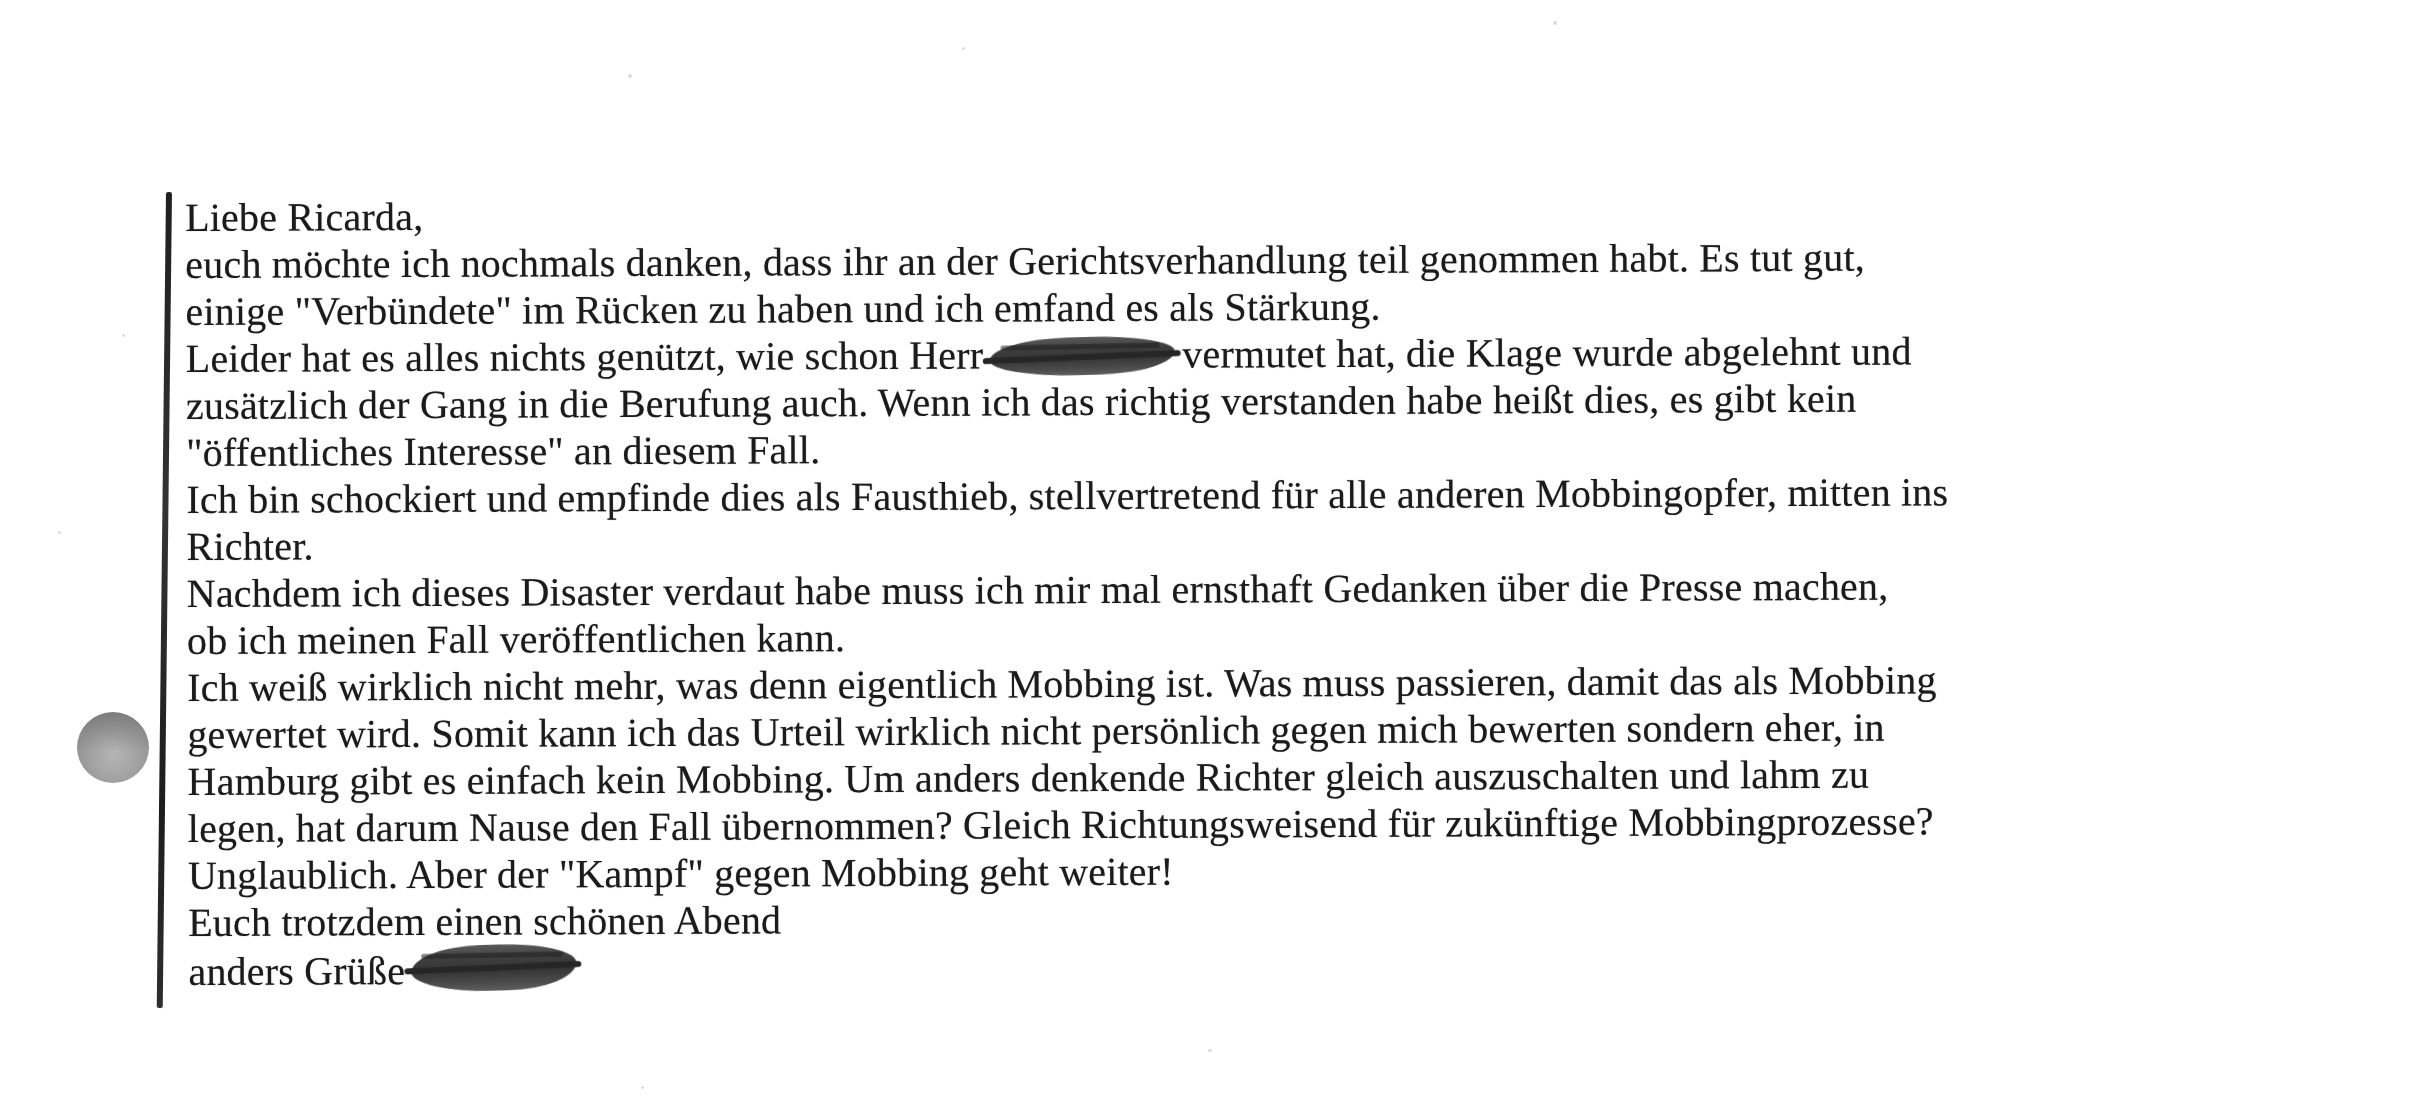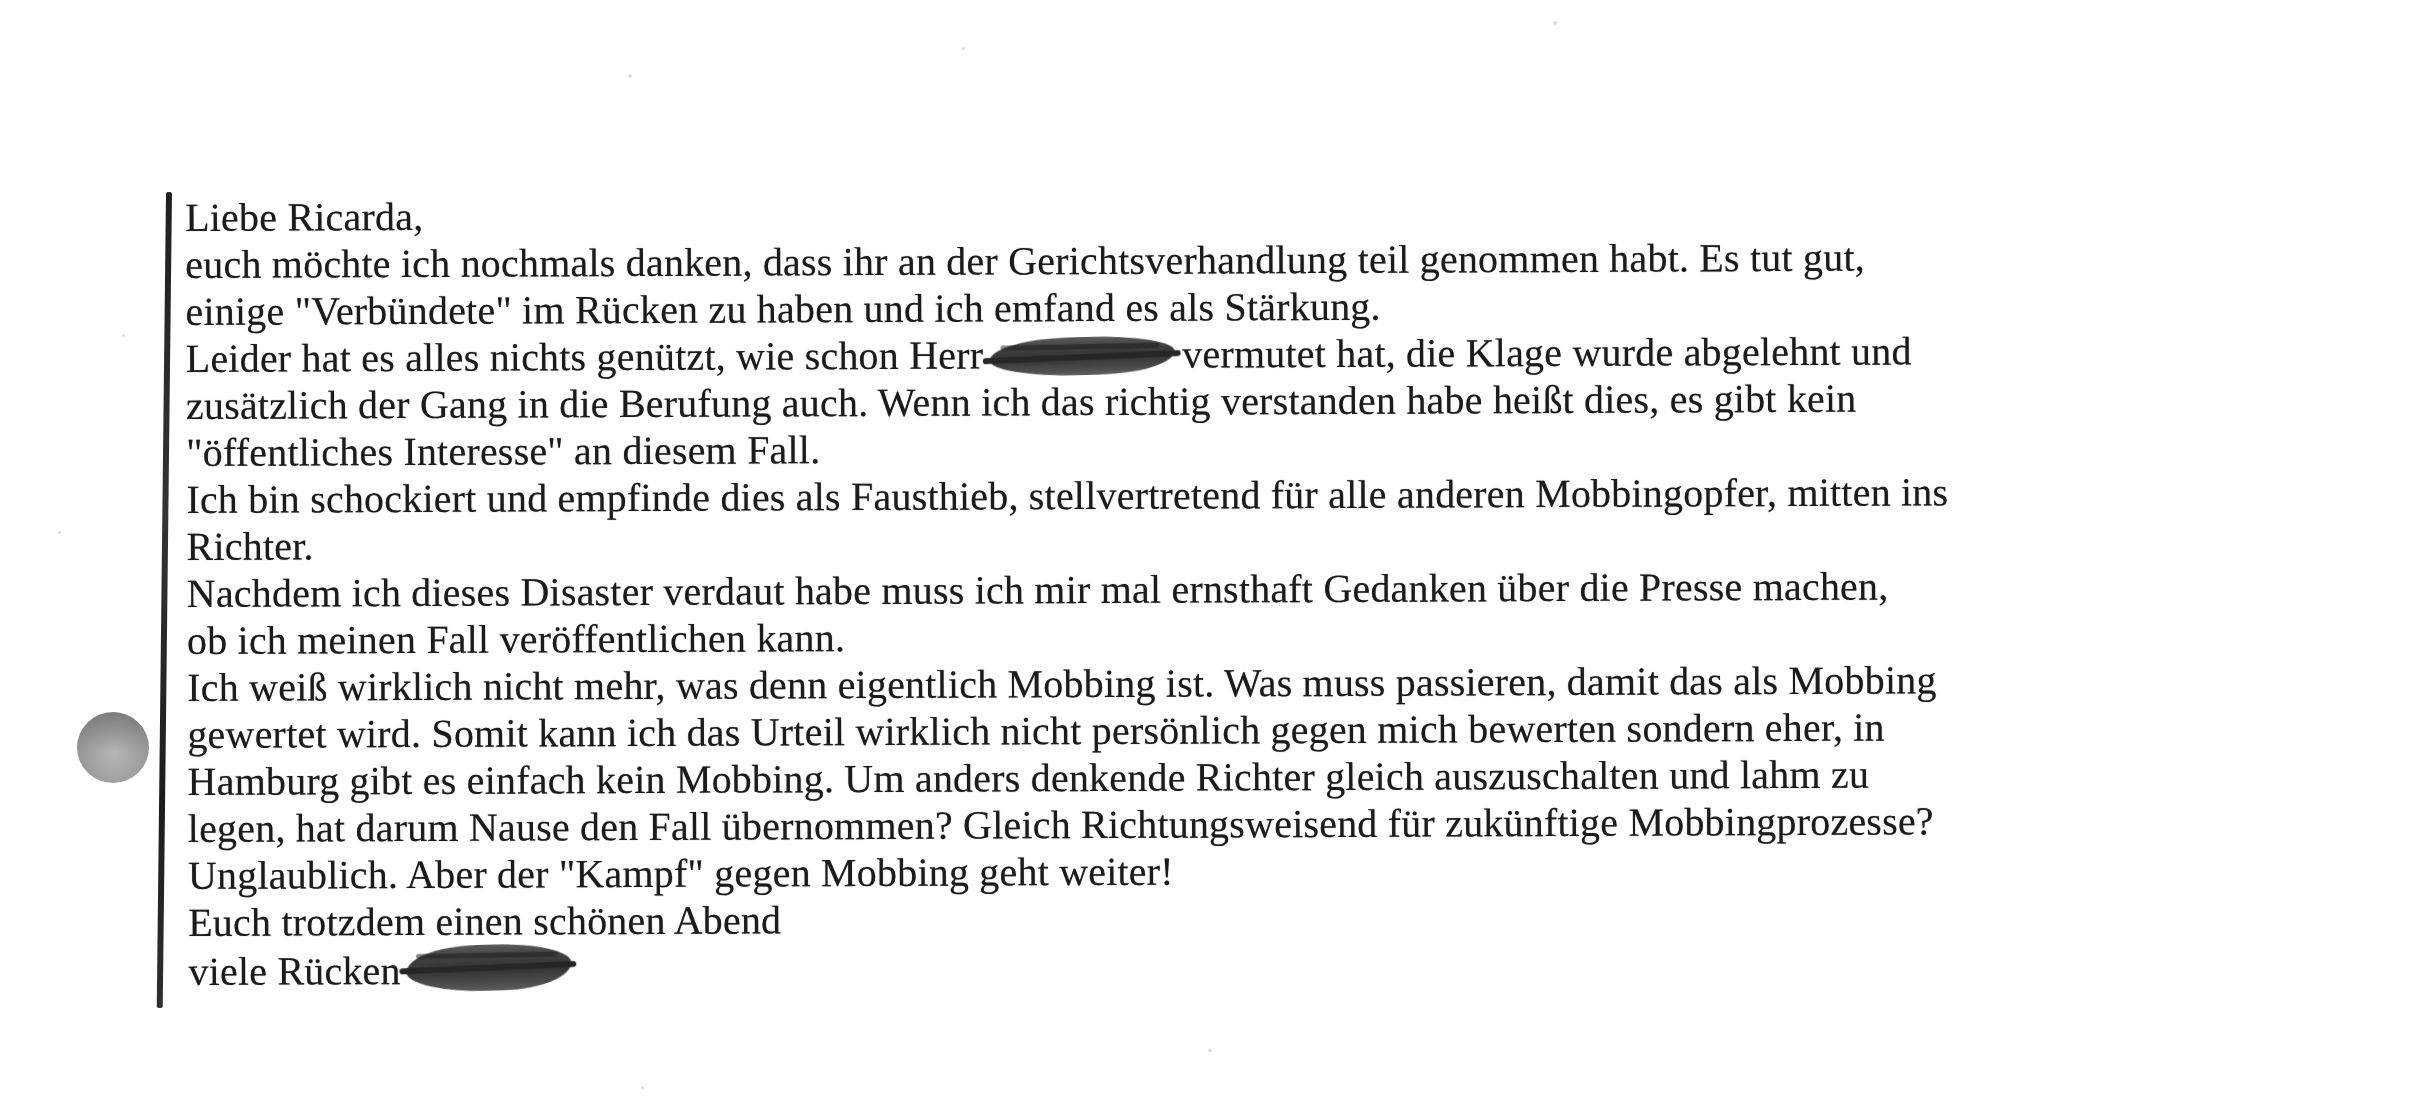--- a/index.html
+++ b/index.html
@@ -133,17 +133,17 @@
         <div class="line"><span>Ich bin schockiert und empfinde dies als Fausthieb, stellvertretend für alle anderen Mobbingopfer, mitten ins</span></div>
         <div class="line"><span>Richter.</span></div>
         <div class="line"><span>Nachdem ich dieses Disaster verdaut habe muss ich mir mal ernsthaft Gedanken über die Presse machen,</span></div>
         <div class="line"><span>ob ich meinen Fall veröffentlichen kann.</span></div>
         <div class="line"><span>Ich weiß wirklich nicht mehr, was denn eigentlich Mobbing ist. Was muss passieren, damit das als Mobbing</span></div>
         <div class="line"><span>gewertet wird. Somit kann ich das Urteil wirklich nicht persönlich gegen mich bewerten sondern eher, in</span></div>
         <div class="line"><span>Hamburg gibt es einfach kein Mobbing. Um anders denkende Richter gleich auszuschalten und lahm zu</span></div>
         <div class="line"><span>legen, hat darum Nause den Fall übernommen? Gleich Richtungsweisend für zukünftige Mobbingprozesse?</span></div>
         <div class="line"><span>Unglaublich. Aber der "Kampf" gegen Mobbing geht weiter!</span></div>
         <div class="line"><span>Euch trotzdem einen schönen Abend</span></div>
-        <div class="line"><span>viele Rücken</span><span class="redaction" style="width: 165px; height: 46px;"></span></div>
+        <div class="line"><span>anders Grüße</span><span class="redaction" style="width: 165px; height: 46px;"></span></div>
       </div>
   </div>
 
 </div>
 
 </body></html>

